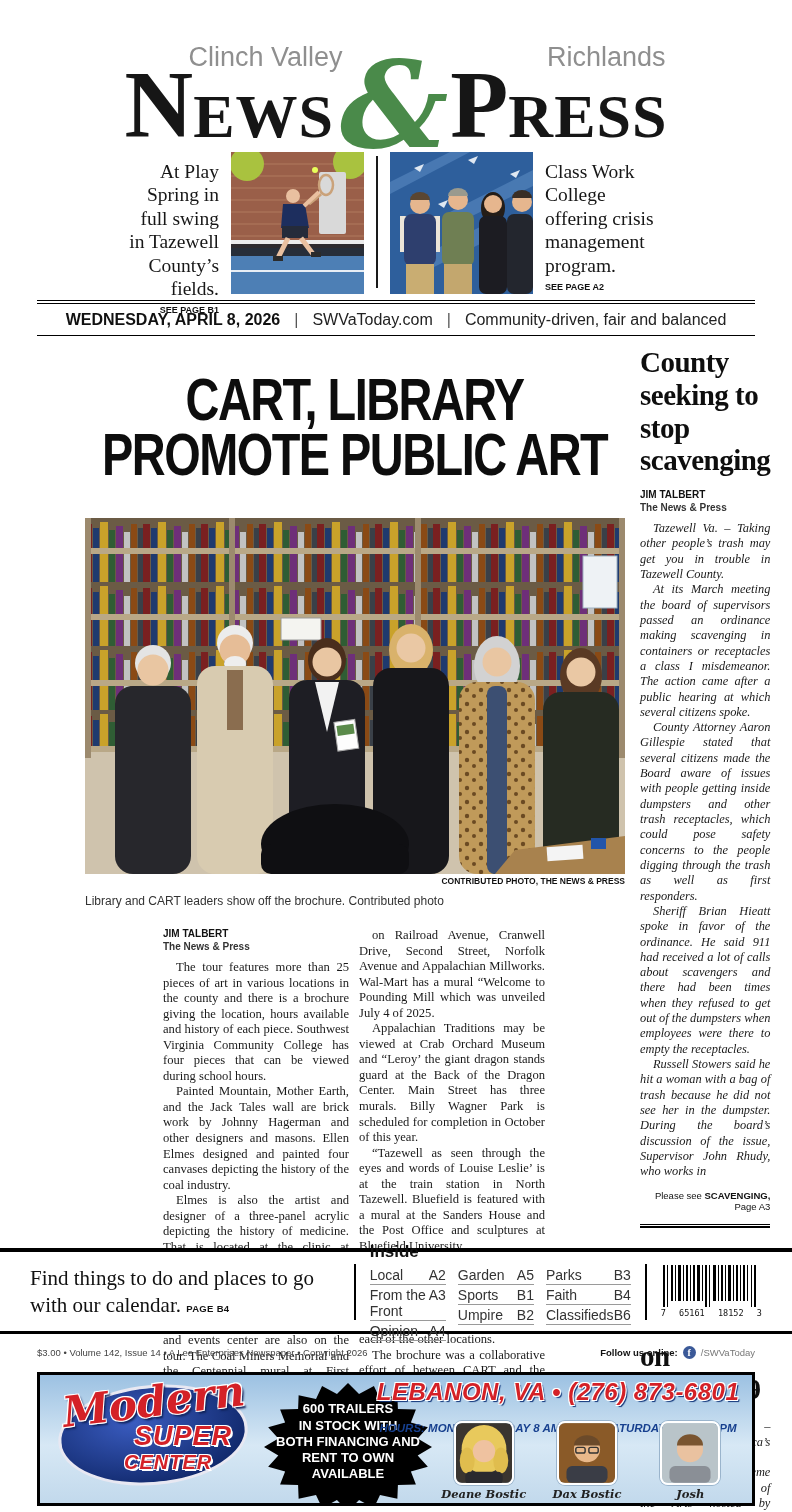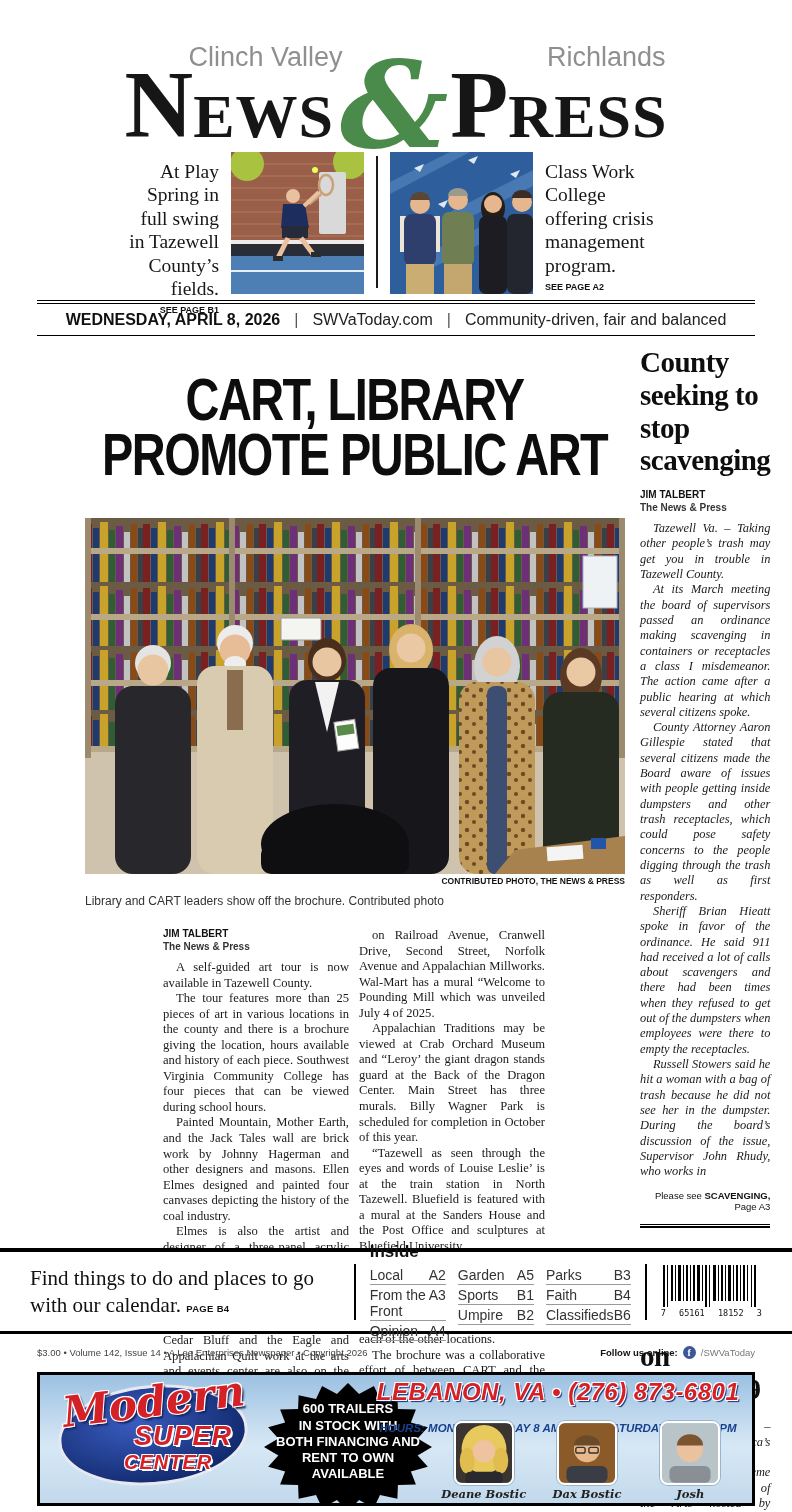--- a/index.html
+++ b/index.html
@@ -312,21 +312,20 @@
       <div class="credit">CONTRIBUTED PHOTO, THE NEWS &amp; PRESS</div>
       <div class="caption">Library and CART leaders show off the brochure. Contributed photo</div>
 
       <div class="article">
         <div class="col body-copy">
           <div class="byline">
             <div>JIM TALBERT</div>
             <div class="org">The News &amp; Press</div>
           </div>
           <div>
-              <p>A self-guided art tour is now available in Tazewell County.</p>
               <p>The tour features more than 25 pieces of art in various locations in the county and there is a brochure giving the location, hours available and history of each piece. Southwest Virginia Community College has four pieces that can be viewed during school hours.</p>
               <p>Painted Mountain, Mother Earth, and the Jack Tales wall are brick work by Johnny Hagerman and other designers and masons. Ellen Elmes designed and painted four canvases depicting the history of the coal industry.</p>
               <p>Elmes is also the artist and designer of a three-panel acrylic depicting the history of medicine. That is located at the clinic at Claypool Hill and can be viewed during business hours.</p>
               <p>The POW/MIA memorial in Cedar Bluff and the Eagle and Appalachian Quilt work at the arts and events center are also on the tour. The Coal Miners Memorial and the Centennial mural at First Methodist church are among the stops in Richlands.</p>
               <p>Richlands also has murals at Teen Venture,</p>
             </div>
         </div>
         <div class="col body-copy">
           <div>
               <p>on Railroad Avenue, Cranwell Drive, Second Street, Norfolk Avenue and Appalachian Millworks. Wal-Mart has a mural “Welcome to Pounding Mill which was unveiled July 4 of 2025.</p>

